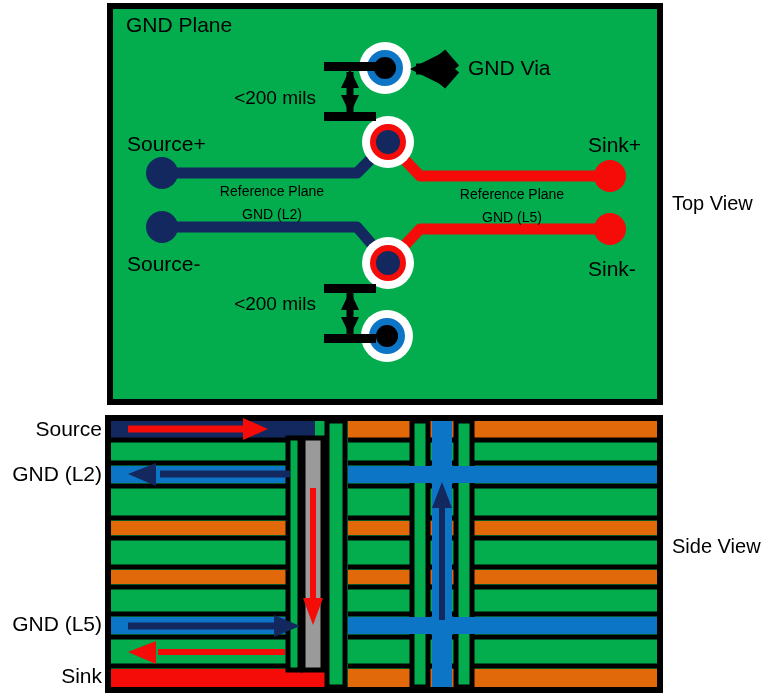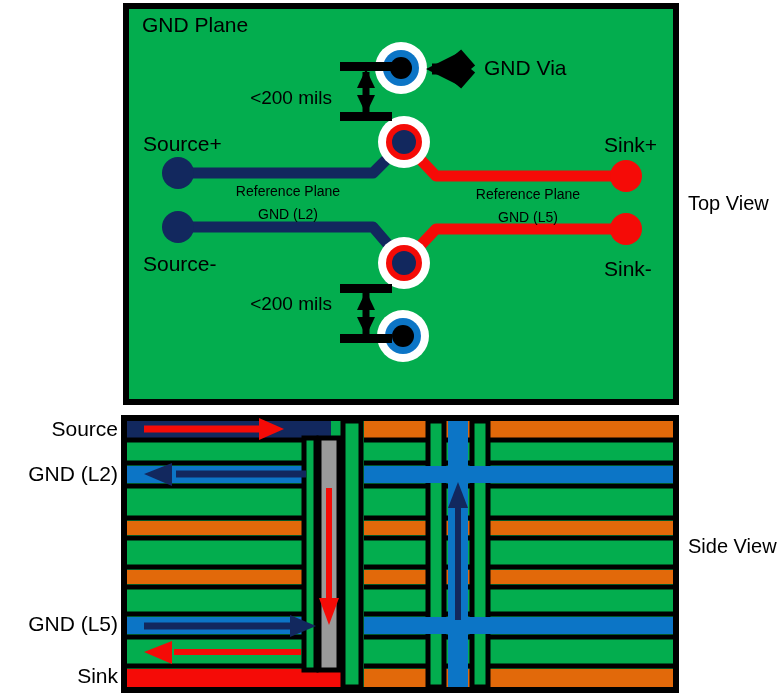--- a/index.html
+++ b/index.html
@@ -9,21 +9,21 @@
   }
   body {
     width: 780px;
     height: 697px;
     position: relative;
     font-family: "Liberation Sans", sans-serif;
     overflow: hidden;
   }
   #stage {
     position: absolute;
-    left: 16px; top: 0;
+    left: 0; top: 0;
     width: 656px;
     height: 697px;
   }
   svg.diagram {
     display: block;
     width: 780px;
     height: 697px;
   }
   text {
     font-family: "Liberation Sans", sans-serif;

